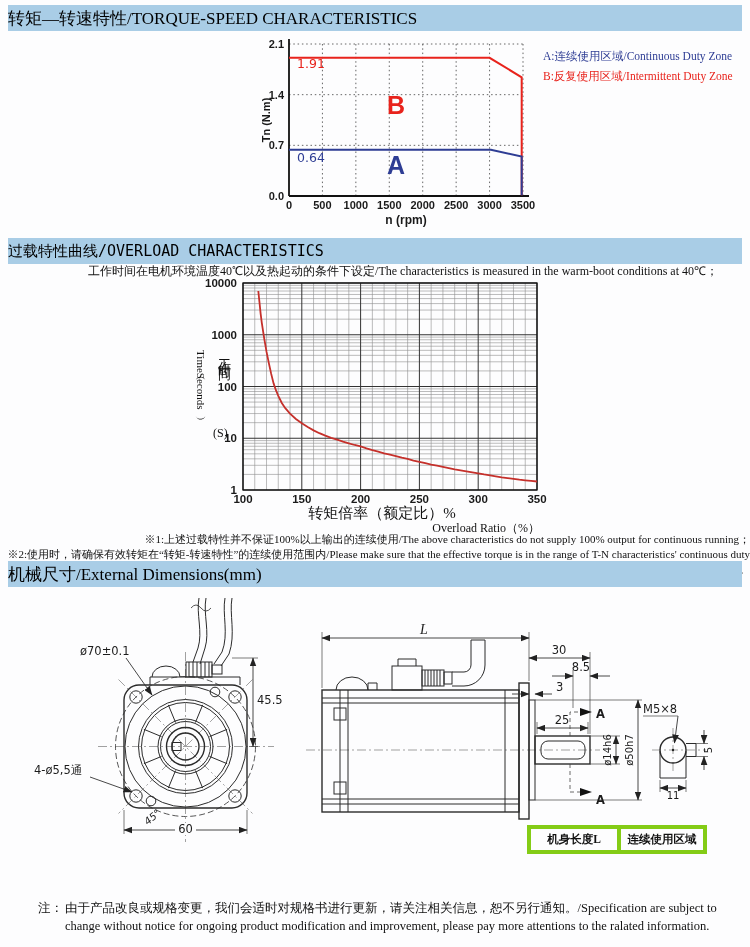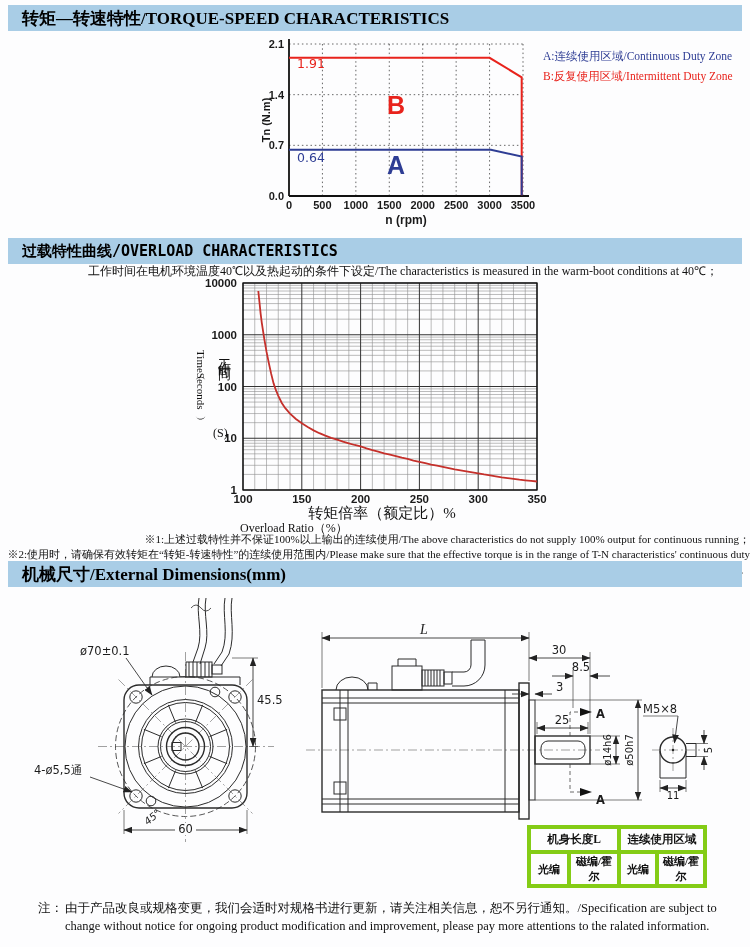--- a/index.html
+++ b/index.html
@@ -1,33 +1,33 @@
 <!DOCTYPE html>
 <html><head>
 <meta charset="utf-8">
 <style>
   html,body{margin:0;padding:0}
   body{width:750px;height:947px;position:relative;background:#fdfdfe;
        font-family:"Liberation Serif",serif;color:#111;overflow:hidden}
   .abs{position:absolute}
   .bar{position:absolute;left:8px;width:734px;height:26px;background:#a9cde6;
-       display:flex;align-items:center;padding-left:14px;box-sizing:border-box;
-       font-weight:bold;color:#000}
+       display:flex;align-items:center;padding-left:0;box-sizing:border-box;
+       font-weight:normal;color:#000}
   #bar1{top:5px;font-size:17px;font-family:"Liberation Serif",serif}
   #bar2{top:238px;font-size:15px;font-family:"DejaVu Sans Mono",monospace}
   #bar3{top:561px;font-size:17px;font-family:"Liberation Serif",serif}
   .legend{position:absolute;left:543px;font-size:11.5px;font-family:"Liberation Serif",serif;white-space:nowrap}
   #legA{top:49px;color:#2e3d94}
   #legB{top:69px;color:#e8231c}
   #subtitle2{left:88px;top:262px;font-size:12px;white-space:nowrap}
   .notesline{left:0;width:750px;text-align:right;font-size:11px}
   #note1{top:532px}
   #note2{top:547px}
   #ovl-xlab-cn{left:232px;top:504px;width:300px;text-align:center;font-size:15px}
-  #ovl-xlab-en{left:240px;top:520px;width:300px;text-align:left;font-size:12px}
+  #ovl-xlab-en{left:240px;top:520px;width:300px;text-align:right;font-size:12px}
   #ovl-ylab-en{left:193px;top:350px;height:125px;writing-mode:vertical-rl;font-size:11px}
   #ovl-ylab-cn{left:215px;top:348px;writing-mode:vertical-rl;font-size:13px;letter-spacing:3px}
   #ovl-ylab-s{left:213px;top:426px;font-size:12px}
   svg{position:absolute}
   .tk{font:700 11px "Liberation Sans",sans-serif;fill:#1a1a1a}
   .tk2{font:700 11.5px "Liberation Sans",sans-serif;fill:#1a1a1a}
   .vlab{font:400 12.5px "DejaVu Sans",sans-serif}
   .zlab{font:600 25px "Liberation Sans",sans-serif}
   .dr{stroke:#2b2b2b;fill:none;stroke-width:1}
   .dr2{stroke-width:1.4}
@@ -357,25 +357,19 @@
       <col style="width:40px">
       <col style="width:50px">
       <col style="width:38px">
       <col style="width:48px">
     </colgroup>
   <tbody>
       <tr>
     <td colspan="2" class="hd">机身长度L</td>
     <td colspan="2" class="hd">连续使用区域</td>
   </tr>
-  <tr>
-    <td class="sh">光编</td>
-    <td class="sh">磁编/霍尔</td>
-    <td class="sh">光编</td>
-    <td class="sh">磁编/霍尔</td>
-  </tr>
 </tbody>
   </table>
 
 <div id="footer">
   <span class="pfx">注：</span>
   <span>由于产品改良或规格变更，我们会适时对规格书进行更新，请关注相关信息，恕不另行通知。/Specification are subject to change without notice for ongoing product modification and improvement, please pay more attentions to the ralated information.</span>
 </div>
 
 </body></html>

